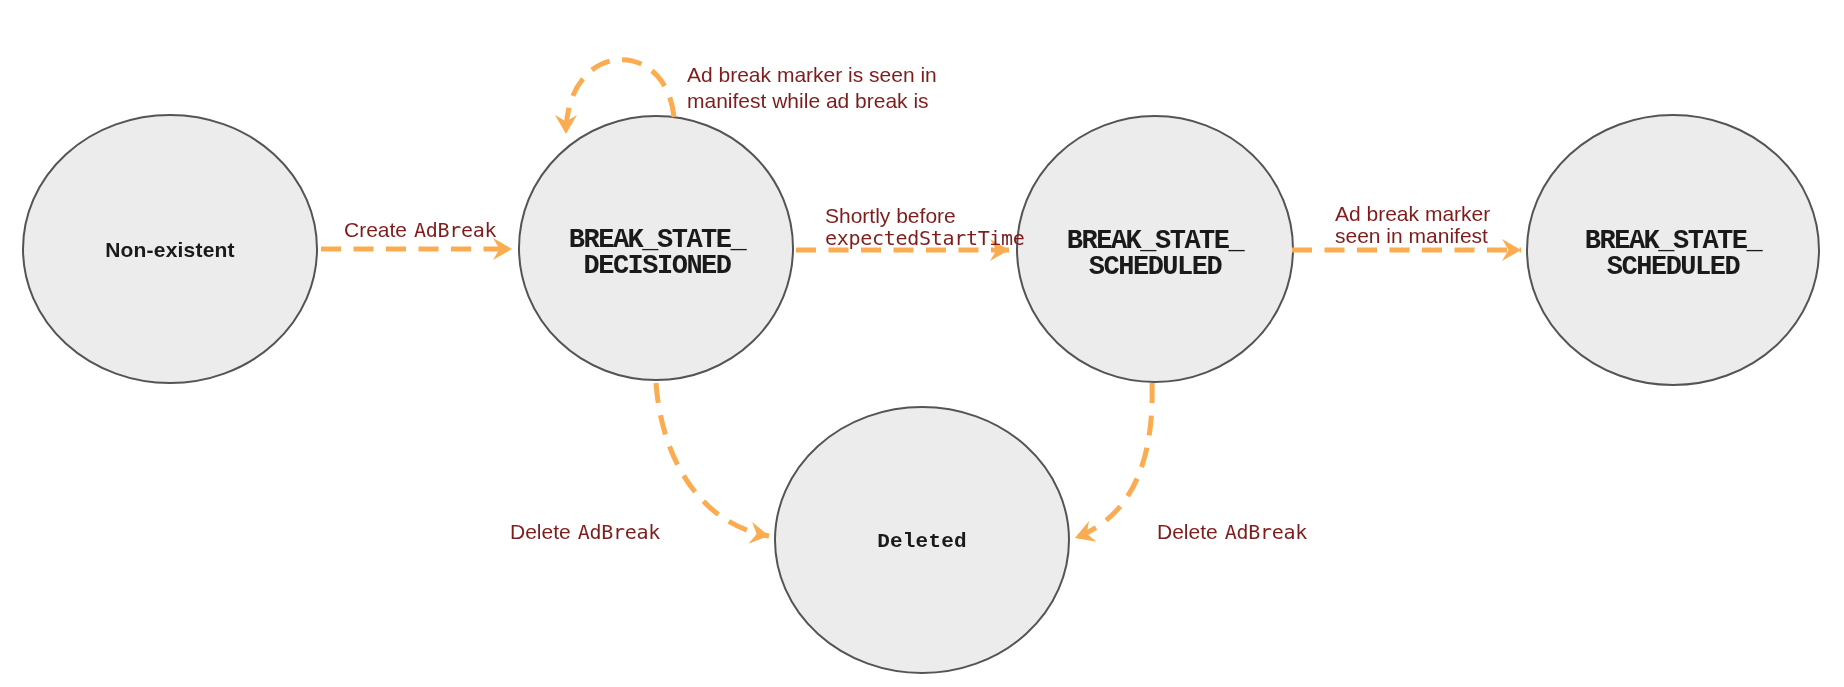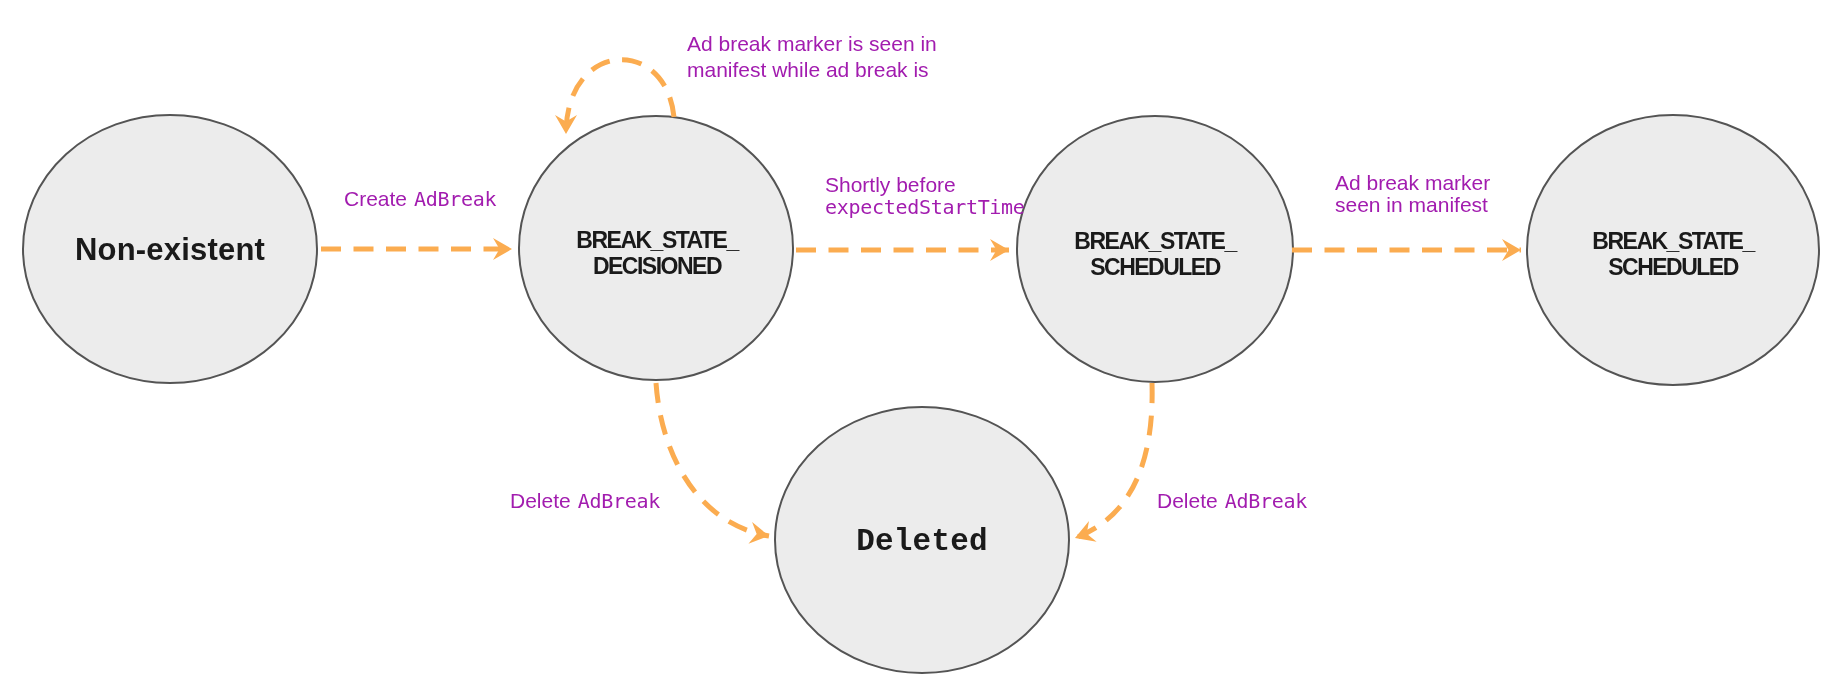--- a/index.html
+++ b/index.html
@@ -8,26 +8,26 @@
     font-family:"Liberation Sans",sans-serif;overflow:hidden;
   }
   svg.layer{position:absolute;left:0;top:0;}
   .node{fill:var(--node-fill,#ececec);stroke:var(--node-border,#545454);stroke-width:2px;}
   .edge{stroke:var(--arrow,#FBAC50);stroke-width:5px;fill:none;stroke-dasharray:20 12.5;marker-end:url(#dart);}
   .arrowfill{fill:var(--arrow,#FBAC50);}
   .node-label{
     position:absolute;transform:translate(-50%,-50%);text-align:center;
     color:var(--ink,#1a1a1a);font-weight:bold;white-space:nowrap;
   }
-  .state-sans{font-size:31px;letter-spacing:.2px;}
+  .state-sans{font-size:21px;letter-spacing:.2px;}
   .state-code{
-    font-family:Liberation Sans, sans-serif;font-size:23px;line-height:26px;
+    font-family:Liberation Mono, monospace;font-size:27px;line-height:26px;
     letter-spacing:-1.5px;
   }
-  .edge-label{position:absolute;color:#a21caf;font-size:21px;line-height:26px;white-space:nowrap;}
+  .edge-label{position:absolute;color:#7f1d1d;font-size:21px;line-height:26px;white-space:nowrap;margin-top:31px;}
   .edge-label.tight{line-height:22px;}
   .code{font-family:"DejaVu Sans Mono",monospace;font-size:20px;letter-spacing:-0.3px;}
   .row .code{margin-left:7px;}
   #lbl-create{left:344px;top:186px;}
   #lbl-loop{left:687px;top:31px;}
   #lbl-shortly{left:825px;top:174px;}
   #lbl-marker{left:1335px;top:172px;}
   #lbl-del-left{left:510px;top:488px;}
   #lbl-del-right{left:1157px;top:488px;}
   #state-0{left:170px;top:250px;}

